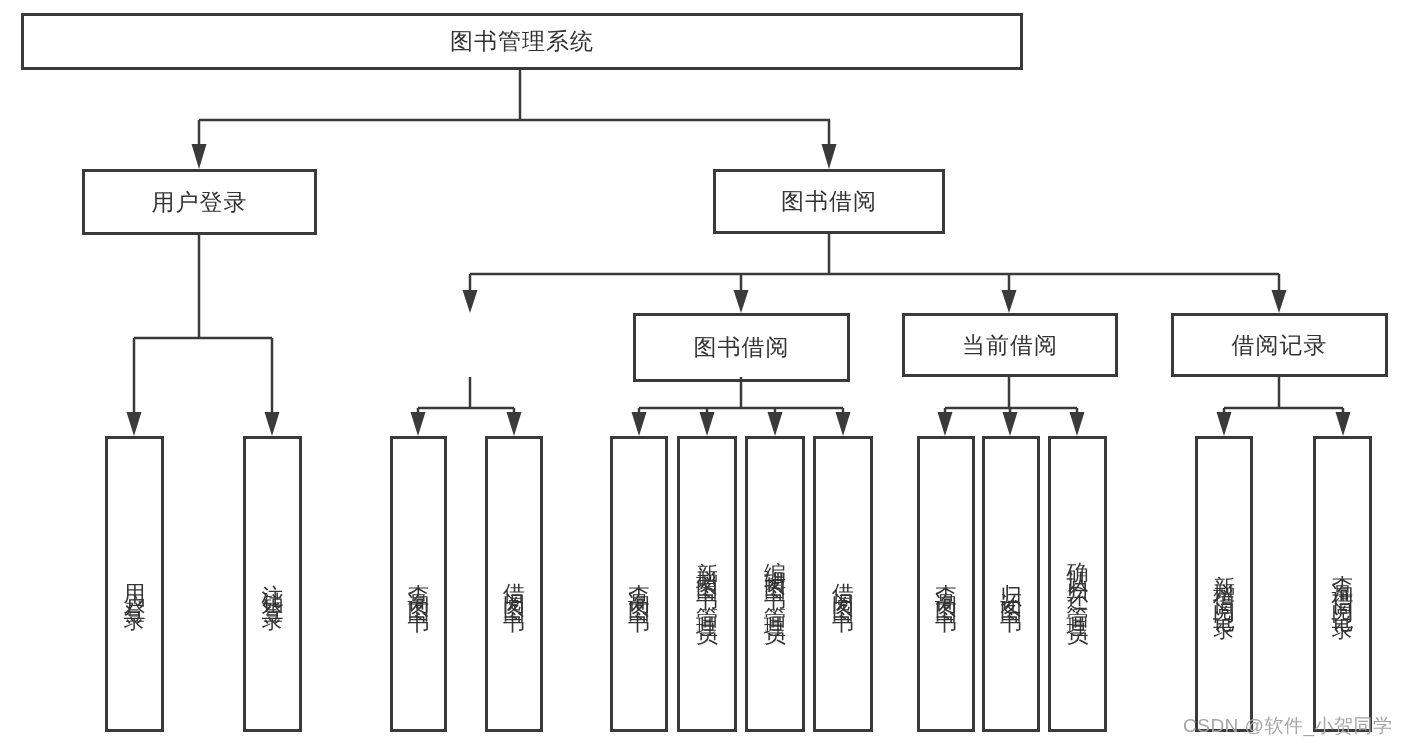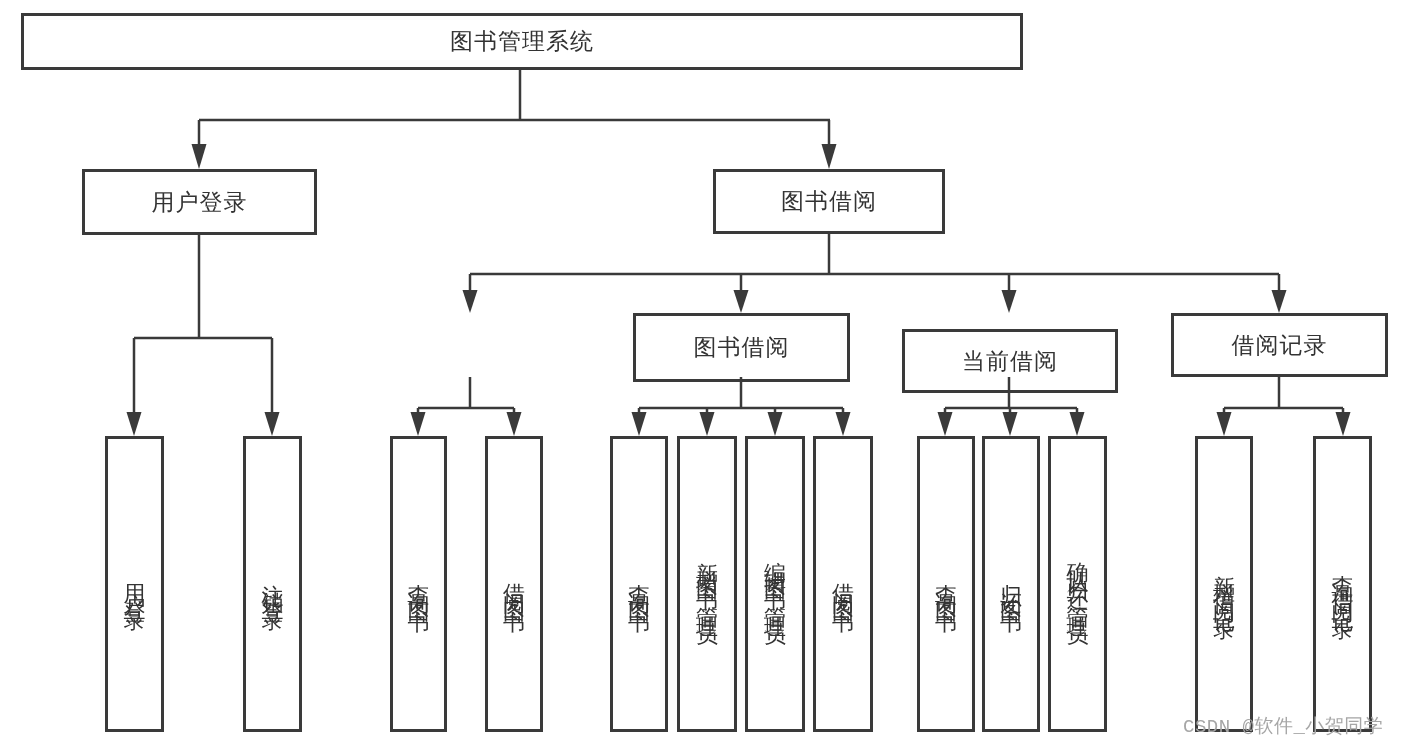--- a/index.html
+++ b/index.html
@@ -49,21 +49,20 @@
   .watermark {
     position: absolute;
     left: 1183px;
     top: 713px;
     width: 215px;
     font-size: 19px;
     color: var(--watermark-color, #a6a6a6);
     letter-spacing: 0.5px;
     white-space: nowrap;
     z-index: 3;
-    font-family: Liberation Mono, monospace;
   }
 </style>
 </head>
 <body>
 
 <div class="stage" style="color: rgb(51, 51, 51);">
 
   <svg class="connector-layer" viewBox="0 0 1405 747" xmlns="http://www.w3.org/2000/svg">
     <g>
       <path d="M520 68 L520 120"></path>
@@ -140,21 +139,21 @@
   <div class="node" style="left:82px; top:169px; width:235px; height:66px;">
     <span class="hlabel">用户登录</span>
   </div>
   <div class="node" style="left:713px; top:169px; width:232px; height:65px;">
     <span class="hlabel">图书借阅</span>
   </div>
 
   <div class="node" style="left:633px; top:313px; width:217px; height:69px;">
     <span class="hlabel">图书借阅</span>
   </div>
-  <div class="node" style="left:902px; top:313px; width:216px; height:64px;margin-top:16px;">
+  <div class="node" style="left:902px; top:313px; width:216px; height:64px;">
     <span class="hlabel">当前借阅</span>
   </div>
   <div class="node" style="left:1171px; top:313px; width:217px; height:64px;">
     <span class="hlabel">借阅记录</span>
   </div>
 
   <div class="node leaf" style="left:105px; top:436px; width:59px; height:296px;">
     <span class="vlabel">用户登录</span>
   </div>
   <div class="node leaf" style="left:243px; top:436px; width:59px; height:296px;">

